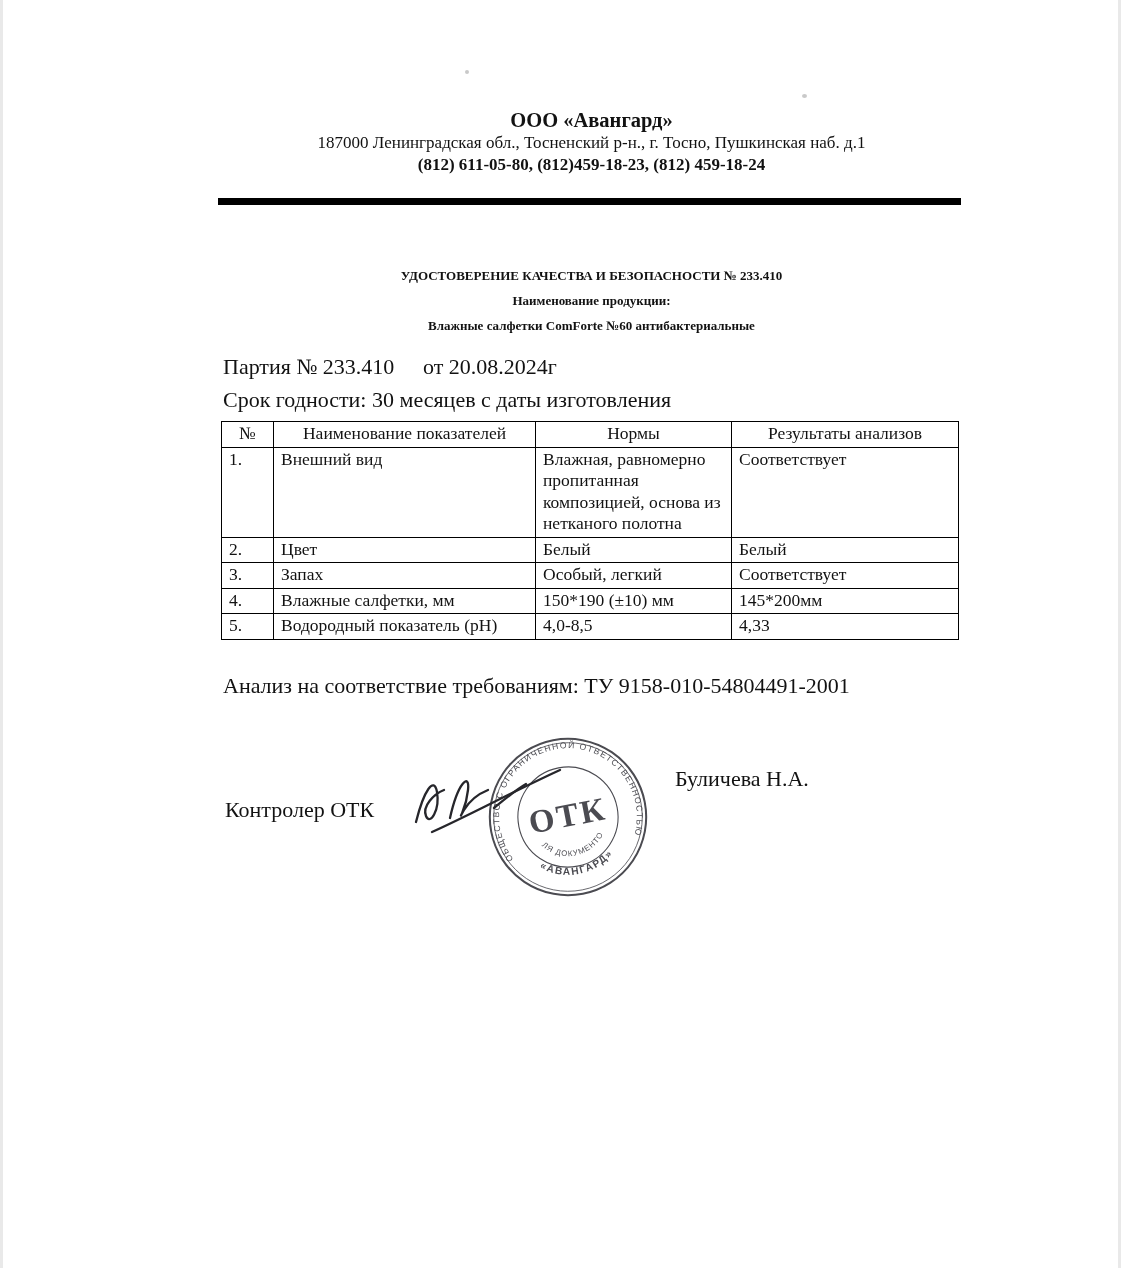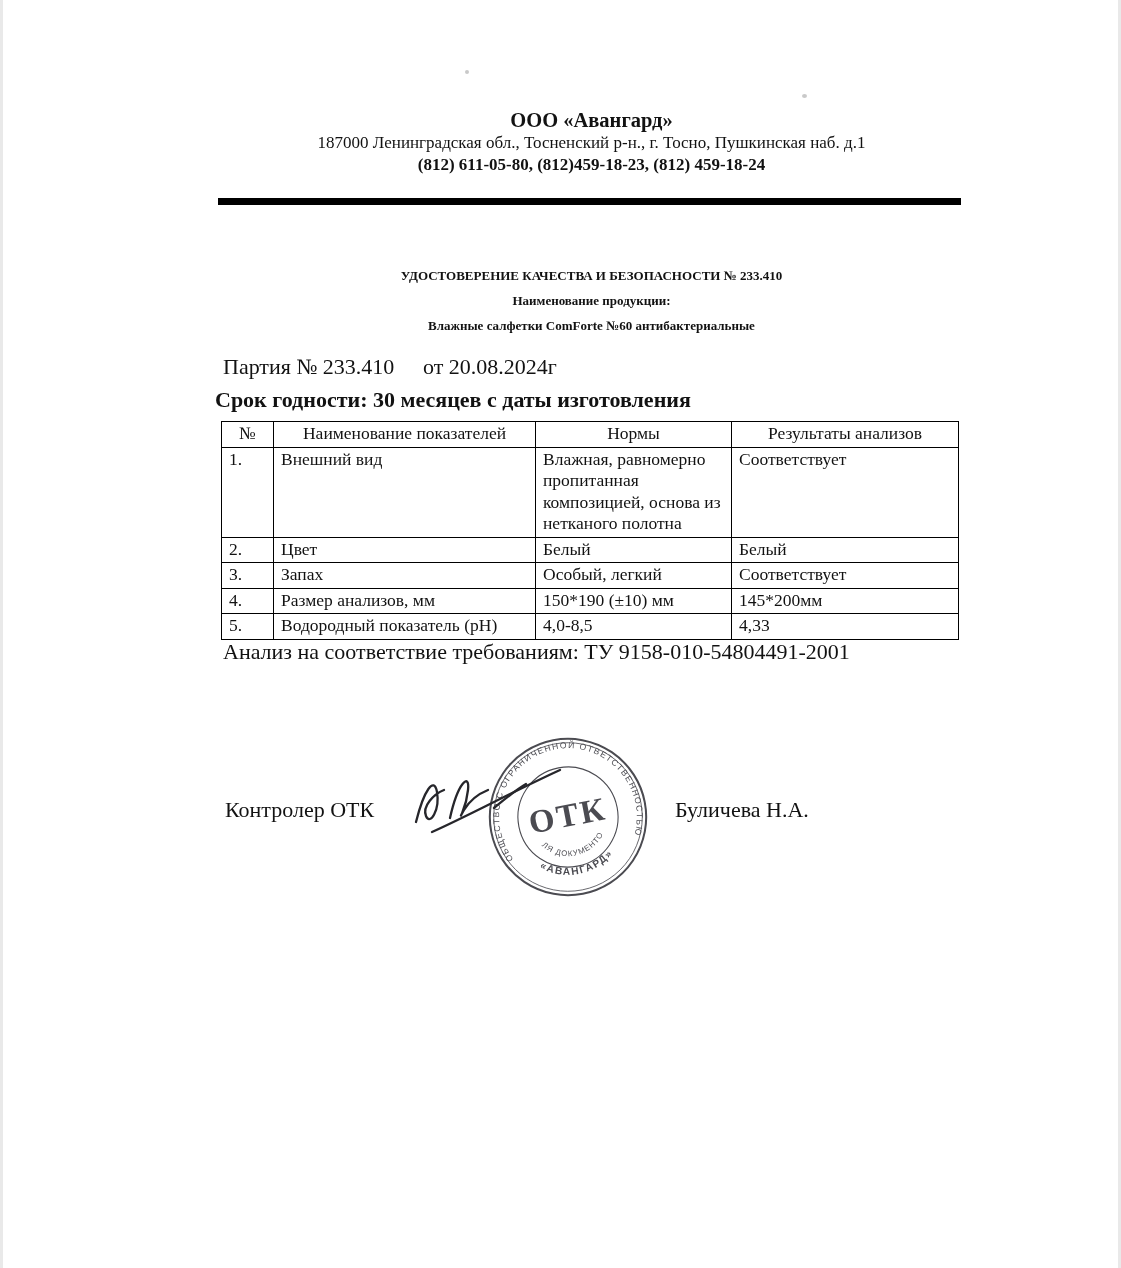--- a/index.html
+++ b/index.html
@@ -71,21 +71,21 @@
     <div class="title-line">УДОСТОВЕРЕНИЕ КАЧЕСТВА И БЕЗОПАСНОСТИ № 233.410</div>
     <div class="title-line">Наименование продукции:</div>
     <div class="title-line">Влажные салфетки ComForte №60 антибактериальные</div>
   </div>
 
   <div class="body-text" style="left:220px; top:356px; width:700px;">
     <span>Партия № 233.410</span>
     <span style="position:absolute; left:200px;">от 20.08.2024г</span>
   </div>
 
-  <div class="body-text" style="left:212px; top:389px;font-weight:bold;">Срок годности: 30 месяцев с даты изготовления</div>
+  <div class="body-text" style="left:220px; top:389px;">Срок годности: 30 месяцев с даты изготовления</div>
 
   <table class="results">
     <colgroup>
       <col style="width:52px;">
       <col style="width:262px;">
       <col style="width:196px;">
       <col style="width:227px;">
     </colgroup>
     <thead>
       <tr>
@@ -109,37 +109,37 @@
         <td>Белый</td>
       </tr>
       <tr>
         <td class="c-num">3.</td>
         <td>Запах</td>
         <td>Особый, легкий</td>
         <td>Соответствует</td>
       </tr>
       <tr>
         <td class="c-num">4.</td>
-        <td>Размер анализов, мм</td>
+        <td>Влажные салфетки, мм</td>
         <td>150*190 (±10) мм</td>
         <td>145*200мм</td>
       </tr>
       <tr>
         <td class="c-num">5.</td>
         <td>Водородный показатель (рН)</td>
         <td>4,0-8,5</td>
         <td>4,33</td>
       </tr>
     </tbody>
   </table>
 
-  <div class="body-text" style="left:220px; top:641px;">Анализ на соответствие требованиям: ТУ 9158-010-54804491-2001</div>
+  <div class="body-text" style="left:220px; top:675px;">Анализ на соответствие требованиям: ТУ 9158-010-54804491-2001</div>
 
   <div class="body-text" style="left:222px; top:799px;">Контролер ОТК</div>
-  <div class="body-text" style="left:672px; top:799px;">Буличева Н.А.</div>
+  <div class="body-text" style="left:672px; top:768px;">Буличева Н.А.</div>
 
   <div class="stamp-wrap">
     <svg viewBox="0 0 220 220" width="172" height="172">
       <defs>
         <path id="arcOuter" d="M 47.8,172.2 A 88,88 0 1 1 172.2,172.2" fill="none"></path>
         <path id="arcBottom" d="M 45.9,147 A 74,74 0 0 0 174.1,147" fill="none"></path>
         <path id="arcDocs" d="M 71.7,142.1 A 50,50 0 0 0 148.3,142.1" fill="none"></path>
       </defs>
       <circle cx="110" cy="110" r="100" fill="none" stroke="#33333a" stroke-width="2.6"></circle>
       <circle cx="110" cy="110" r="95" fill="none" stroke="#33333a" stroke-width="1"></circle>

